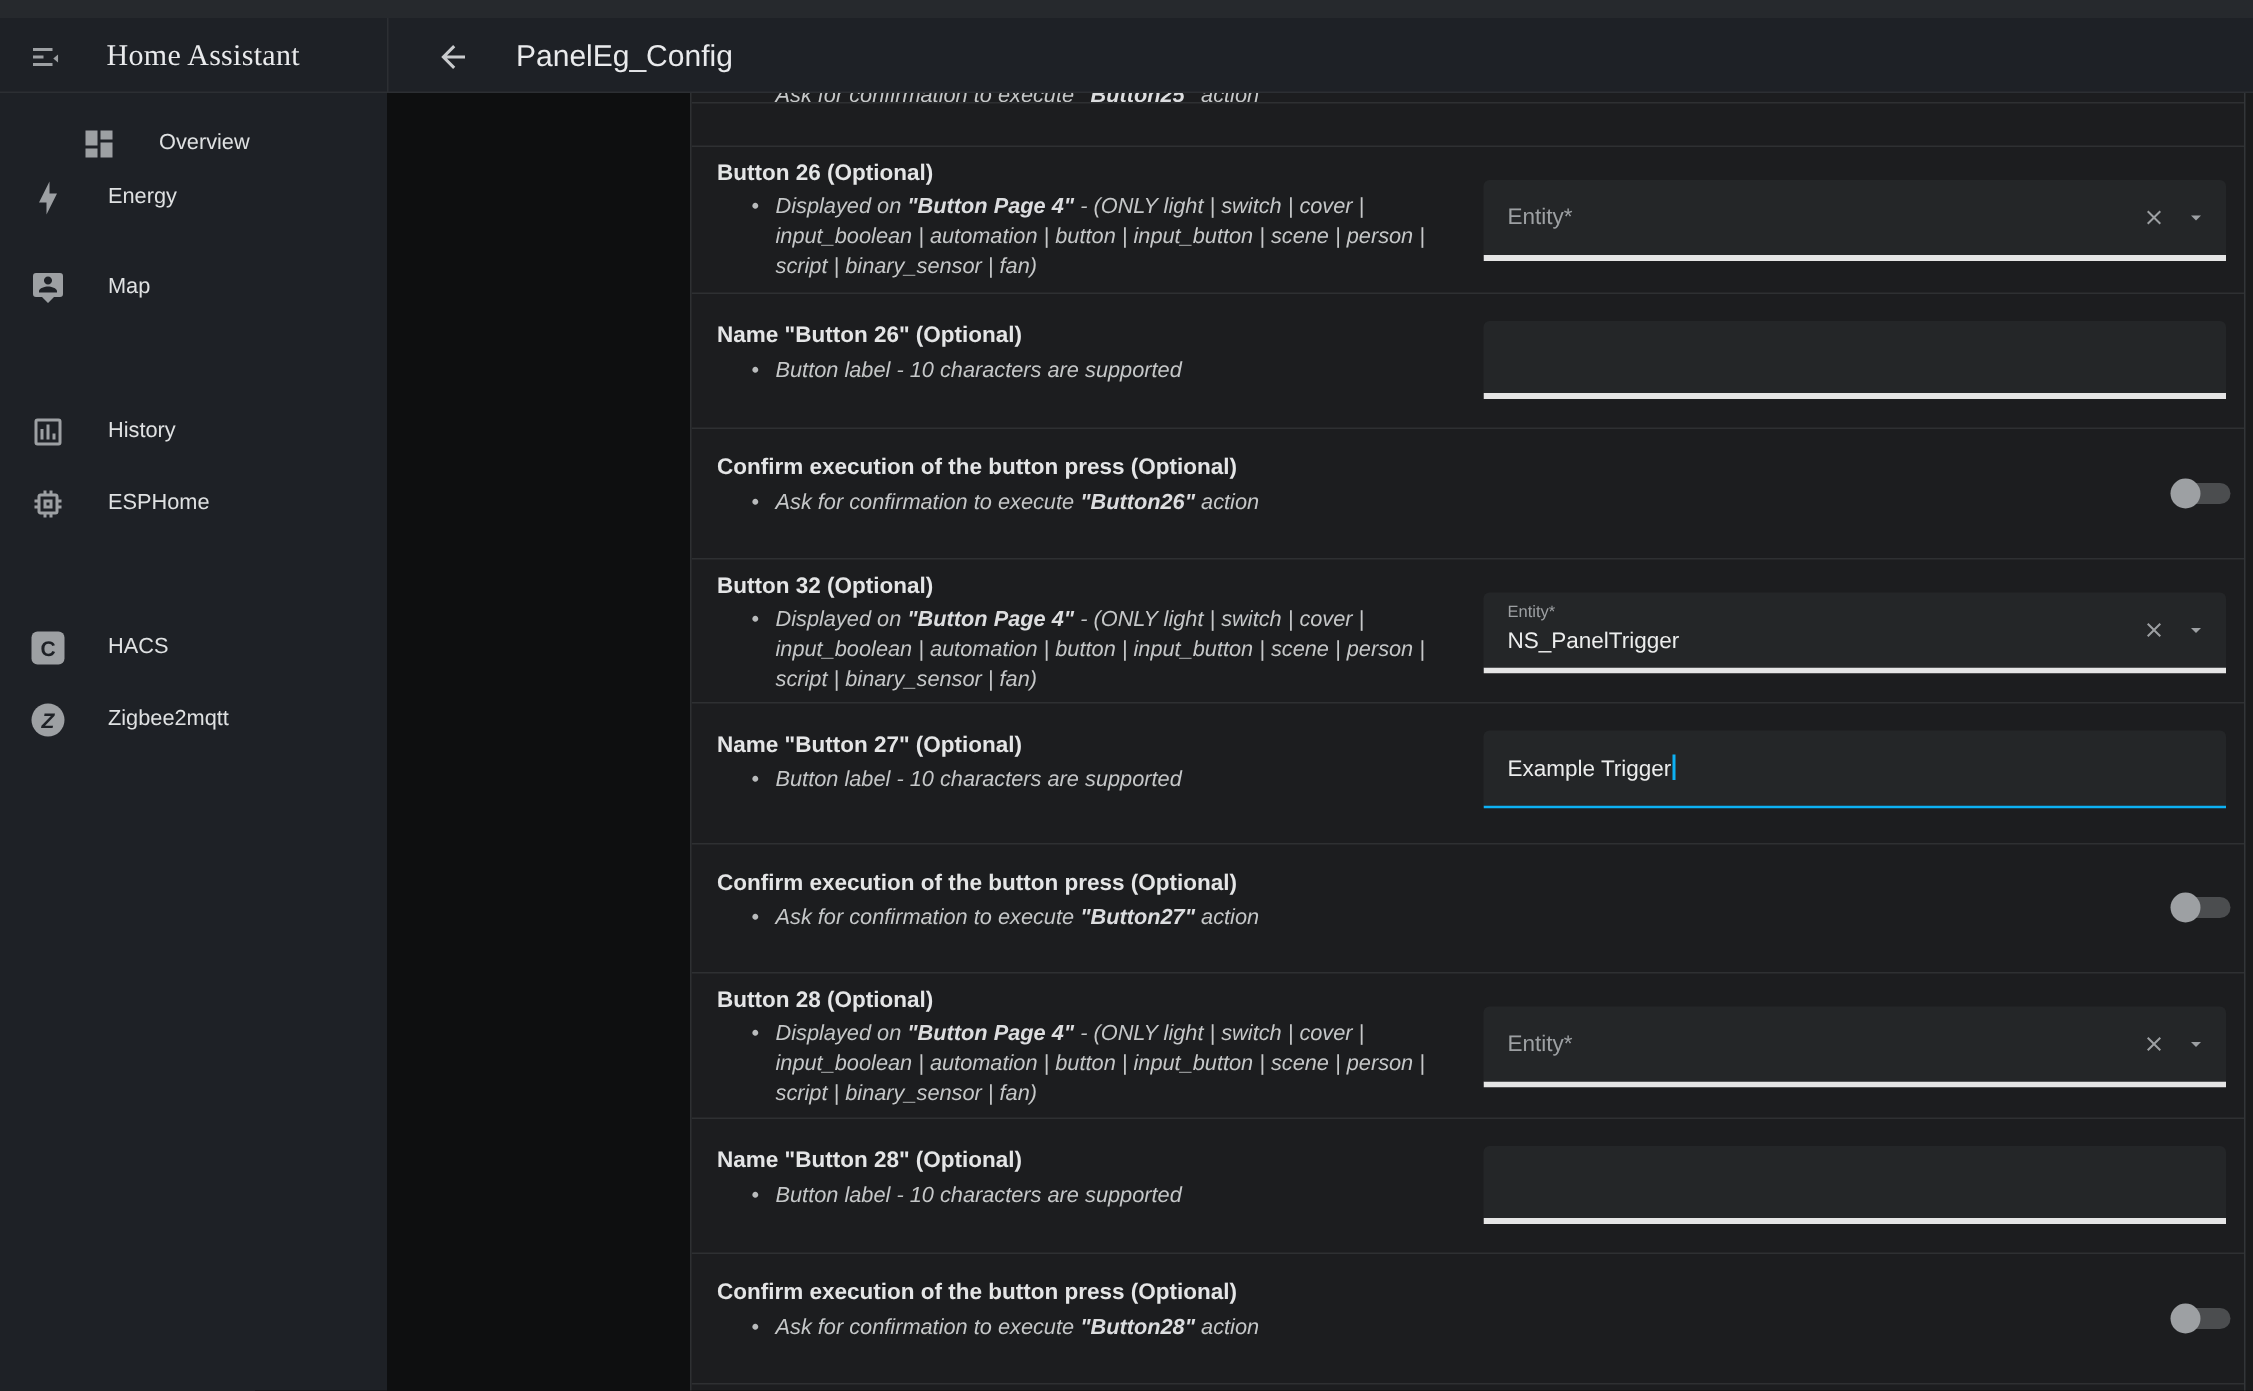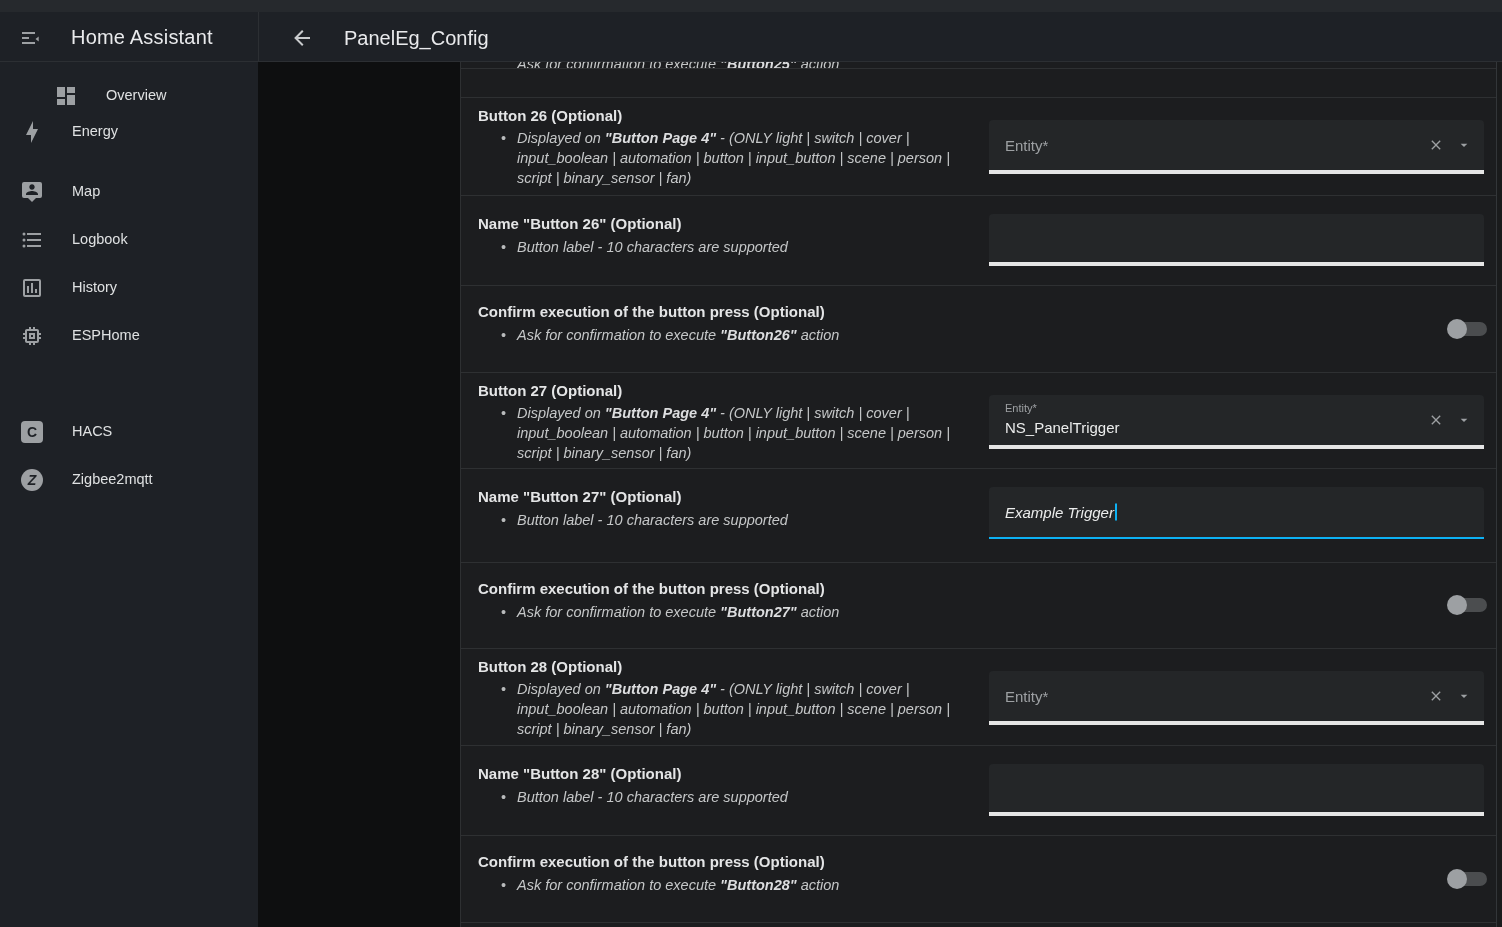--- a/index.html
+++ b/index.html
@@ -73,21 +73,21 @@
 
   <div class="top-strip"></div>
 
   <div class="chrome"></div>
   <div class="chrome-divider"></div>
   <div class="menu-toggle" style="position:absolute;z-index:5;">
     <svg viewBox="0 0 24 24" fill="currentColor">
         <path d="M4 6h13v2H4V6m0 5h7v2H4v-2m0 5h13v2H4v-2m16.7-5.6-3.2 2.6 3.2 2.6V10.4Z"></path>
       </svg>
   </div>
-  <div class="sb-header-title" style="z-index:5;">Home Assistant</div>
+  <div class="sb-header-title" style="z-index:5;font-family:Liberation Serif, serif;">Home Assistant</div>
   <div class="back-btn" style="z-index:5;">
     <svg viewBox="0 0 24 24" fill="currentColor">
         <path d="M20,11V13H8L13.5,18.5L12.08,19.92L4.16,12L12.08,4.08L13.5,5.5L8,11H20Z"></path>
       </svg>
   </div>
   <div class="page-title" style="z-index:5;">PanelEg_Config</div>
 
   <nav class="sidebar">
     <div class="sb-item" style="top:10px;margin-left:34px;">
       <span class="ic">
@@ -105,28 +105,20 @@
       </span>
       <span class="lbl">Energy</span>
     </div>
     <div class="sb-item" style="top:106px;">
       <span class="ic">
         <svg viewBox="0 0 24 24" fill="currentColor">
             <path d="M20,2H4A2,2 0 0,0 2,4V16A2,2 0 0,0 4,18H8L12,22L16,18H20A2,2 0 0,0 22,16V4A2,2 0 0,0 20,2M12,4.3C13.5,4.3 14.7,5.5 14.7,7C14.7,8.5 13.5,9.7 12,9.7C10.5,9.7 9.3,8.5 9.3,7C9.3,5.5 10.5,4.3 12,4.3M18,15H6V14.1C6,12.1 10,11 12,11C14,11 18,12.1 18,14.1V15Z"></path>
           </svg>
       </span>
       <span class="lbl">Map</span>
-    </div>
-    <div class="sb-item" style="top:154px;">
-      <span class="ic">
-        <svg viewBox="0 0 24 24" fill="currentColor">
-            <path d="M7,5H21V7H7V5M7,13V11H21V13H7M4,4.5A1.5,1.5 0 0,1 5.5,6A1.5,1.5 0 0,1 4,7.5A1.5,1.5 0 0,1 2.5,6A1.5,1.5 0 0,1 4,4.5M4,10.5A1.5,1.5 0 0,1 5.5,12A1.5,1.5 0 0,1 4,13.5A1.5,1.5 0 0,1 2.5,12A1.5,1.5 0 0,1 4,10.5M7,19V17H21V19H7M4,16.5A1.5,1.5 0 0,1 5.5,18A1.5,1.5 0 0,1 4,19.5A1.5,1.5 0 0,1 2.5,18A1.5,1.5 0 0,1 4,16.5Z"></path>
-          </svg>
-      </span>
-      <span class="lbl">Logbook</span>
     </div>
     <div class="sb-item" style="top:250px;">
       <span class="ic">
         <svg viewBox="0 0 24 24" fill="currentColor">
             <path d="M17,17H7V7H17M21,11V9H19V7C19,5.89 18.1,5 17,5H15V3H13V5H11V3H9V5H7C5.89,5 5,5.89 5,7V9H3V11H5V13H3V15H5V17C5,18.1 5.89,19 7,19H9V21H11V19H13V21H15V19H17A2,2 0 0,0 19,17V15H21V13H19V11M13,13H11V11H13M15,9H9V15H15V9Z"></path>
           </svg>
       </span>
       <span class="lbl">ESPHome</span>
     </div>
     <div class="sb-item" style="top:202px;">
@@ -202,21 +194,21 @@
         <span class="dot">•</span>
         <span>Ask for confirmation to execute </span><b>"Button26"</b><span> action</span>
       </div>
       <div class="toggle" style="top:34px;">
         <span class="track"></span>
         <span class="thumb"></span>
       </div>
     </section>
 
     <section class="row" style="top:310px;height:96px;">
-      <div class="row-title" style="top:10px;">Button 27 (Optional)</div>
+      <div class="row-title" style="top:10px;">Button 32 (Optional)</div>
       <div class="bullet" style="top:31px;">
         <span class="dot">•</span>
         <span>Displayed on </span><b>"Button Page 4"</b><span> - (ONLY light | switch | cover | input_boolean | automation | button | input_button | scene | person | script | binary_sensor | fan)</span>
       </div>
       <div class="field h54" style="top:23px;">
         <span class="flabel">Entity*</span>
         <span class="fvalue">NS_PanelTrigger</span>
         <span class="icon-x">
           <svg viewBox="0 0 24 24" fill="currentColor">
               <path d="M19,6.41L17.59,5L12,10.59L6.41,5L5,6.41L10.59,12L5,17.59L6.41,19L12,13.41L17.59,19L19,17.59L13.41,12L19,6.41Z"></path>
@@ -228,21 +220,21 @@
             </svg>
         </span>
       </div>
     </section>
 
     <section class="row" style="top:406px;height:94px;">
       <div class="row-title" style="top:20px;">Name "Button 27" (Optional)</div>
       <div class="bullet" style="top:42px;">
         <span class="dot">•</span><span>Button label - 10 characters are supported</span>
       </div>
-      <div class="field h52 focused" style="top:19px;font-style:italic;">
+      <div class="field h52 focused" style="top:19px;">
         <span class="tvalue"><span>Example Trigger</span><span class="caret-bar"></span></span>
       </div>
     </section>
 
     <section class="row" style="top:500px;height:86px;">
       <div class="row-title" style="top:18px;">Confirm execution of the button press (Optional)</div>
       <div class="bullet" style="top:40px;">
         <span class="dot">•</span>
         <span>Ask for confirmation to execute </span><b>"Button27"</b><span> action</span>
       </div>

